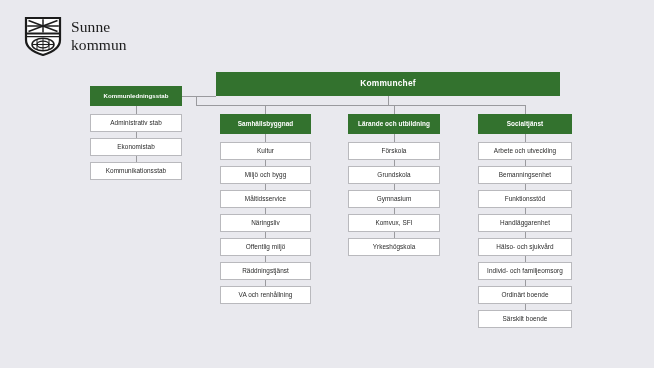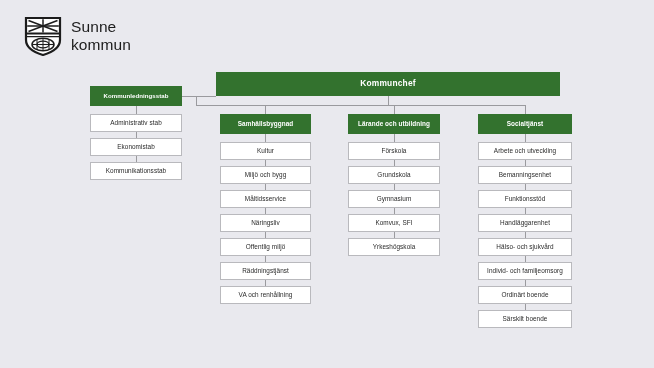--- a/index.html
+++ b/index.html
@@ -18,21 +18,21 @@
   #brand {
     position: absolute;
     left: 24px;
     top: 16px;
     display: flex;
     align-items: center;
     gap: 9px;
   }
   #crest { width: 38px; height: 40px; display: block; }
   #brand-text {
-    font-family: Liberation Sans, sans-serif;
+    font-family: Liberation Serif, serif;
     font-size: 15.5px;
     line-height: 1.18;
     color: #1c1c1c;
     white-space: pre-line;
     letter-spacing: .1px;
   }
 
   
   #chart {
     position: absolute;

